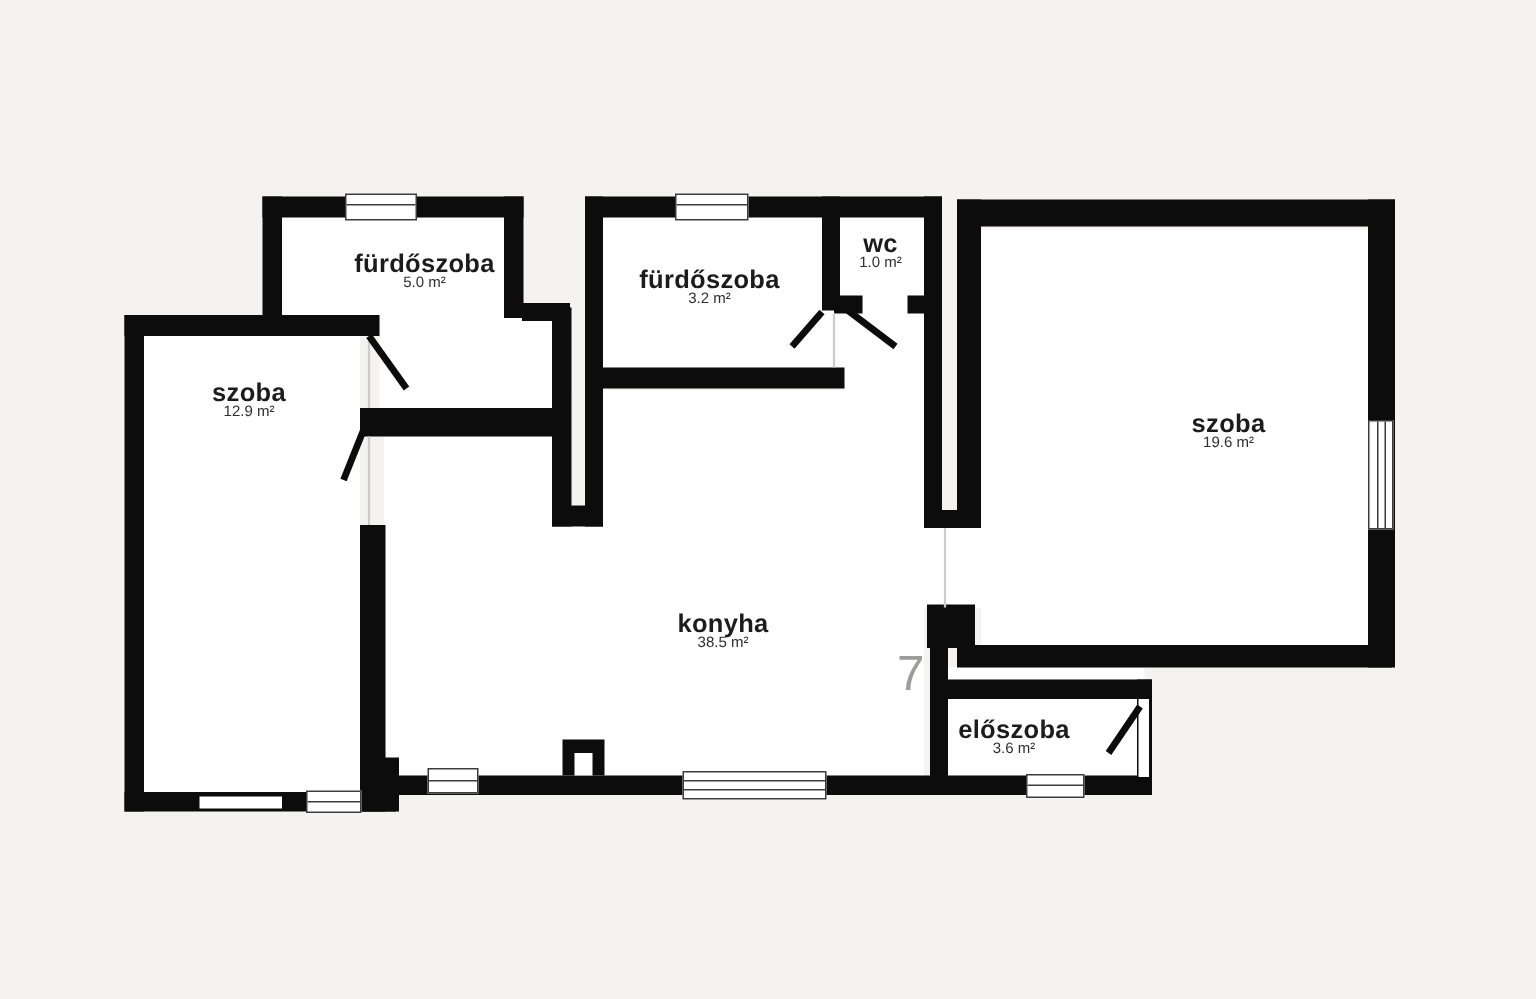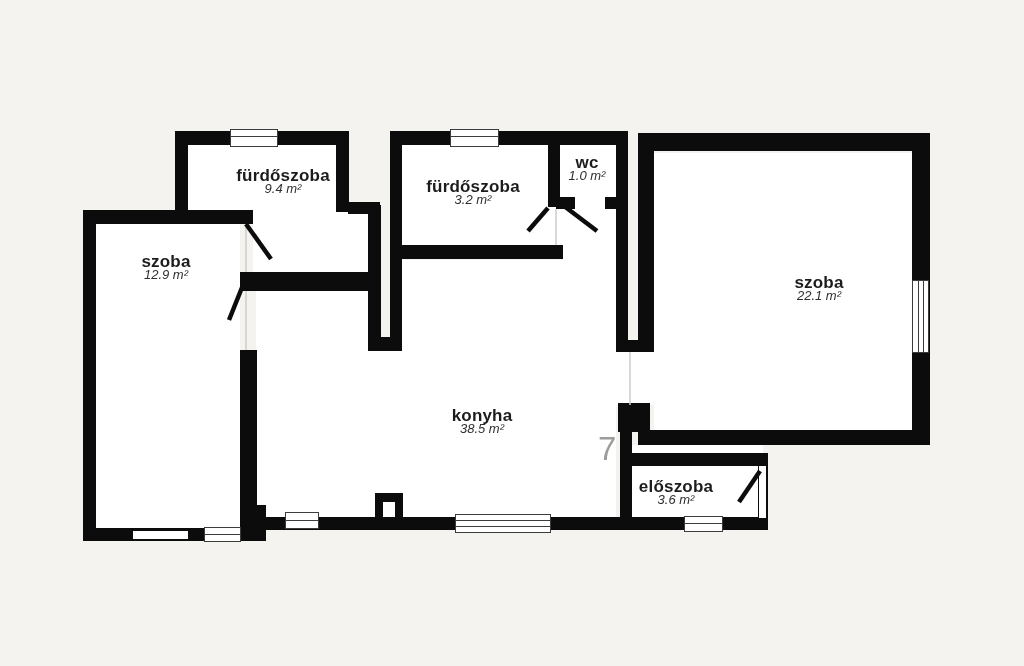--- a/index.html
+++ b/index.html
@@ -7,21 +7,21 @@
   .canvas{position:relative;width:1024px;height:666px;background:#f4f3f0;overflow:hidden;}
   .room{position:absolute;background:#ffffff;}
   .gap{position:absolute;background:#f4f3f0;}
   .wall{position:absolute;background:#0c0c0c;}
   .notch{position:absolute;background:#ffffff;}
   .win{position:absolute;background:#ffffff;border:1px solid #3c3c3c;box-sizing:border-box;}
   .winplain{position:absolute;background:#ffffff;}
   .bar{position:absolute;background:#3c3c3c;}
   .room-label{position:absolute;transform:translateX(-50%);text-align:center;color:#1c1c1c;white-space:nowrap;}
   .rn{font-weight:bold;font-size:17px;line-height:13px;letter-spacing:.2px;}
-  .ra{font-size:13px;line-height:13px;color:#2e2e2e;font-style:italic;}
+  .ra{font-size:10px;line-height:13px;color:#2e2e2e;}
   .wm{position:absolute;color:#9c9c98;font-size:33px;line-height:33px;font-weight:400;}
   svg.overlay{position:absolute;left:0;top:0;pointer-events:none;}
 </style>
 </head>
 <body>
 
 <div class="canvas">
 
   <div class="room" style="left:188px;top:145px;width:148px;height:65px;"></div>
   <div class="room" style="left:253px;top:206px;width:115px;height:67px;"></div>
@@ -110,33 +110,33 @@
     <line x1="630" y1="352" x2="630" y2="405" stroke="#cdccc8" stroke-width="1.5"></line>
     <line x1="246" y1="224" x2="271" y2="259" stroke="#0c0c0c" stroke-width="4.5"></line>
     <line x1="247" y1="275" x2="229" y2="320" stroke="#0c0c0c" stroke-width="4.5"></line>
     <line x1="548" y1="208" x2="528" y2="231" stroke="#0c0c0c" stroke-width="4.5"></line>
     <line x1="564" y1="206" x2="597" y2="231" stroke="#0c0c0c" stroke-width="4.5"></line>
     <line x1="760" y1="471" x2="739" y2="502" stroke="#0c0c0c" stroke-width="4.5"></line>
   </svg>
 
   <div class="room-label" style="left:283px;top:169px;">
     <div class="rn">fürdőszoba</div>
-    <div class="ra">9.4 m²</div>
+    <div class="ra">5.0 m²</div>
   </div>
   <div class="room-label" style="left:473px;top:180px;">
     <div class="rn">fürdőszoba</div>
     <div class="ra">3.2 m²</div>
   </div>
   <div class="room-label" style="left:587px;top:156px;">
     <div class="rn">wc</div>
     <div class="ra">1.0 m²</div>
   </div>
   <div class="room-label" style="left:819px;top:276px;">
     <div class="rn">szoba</div>
-    <div class="ra">22.1 m²</div>
+    <div class="ra">19.6 m²</div>
   </div>
   <div class="room-label" style="left:166px;top:255px;">
     <div class="rn">szoba</div>
     <div class="ra">12.9 m²</div>
   </div>
   <div class="room-label" style="left:482px;top:409px;">
     <div class="rn">konyha</div>
     <div class="ra">38.5 m²</div>
   </div>
   <div class="room-label" style="left:676px;top:480px;">

